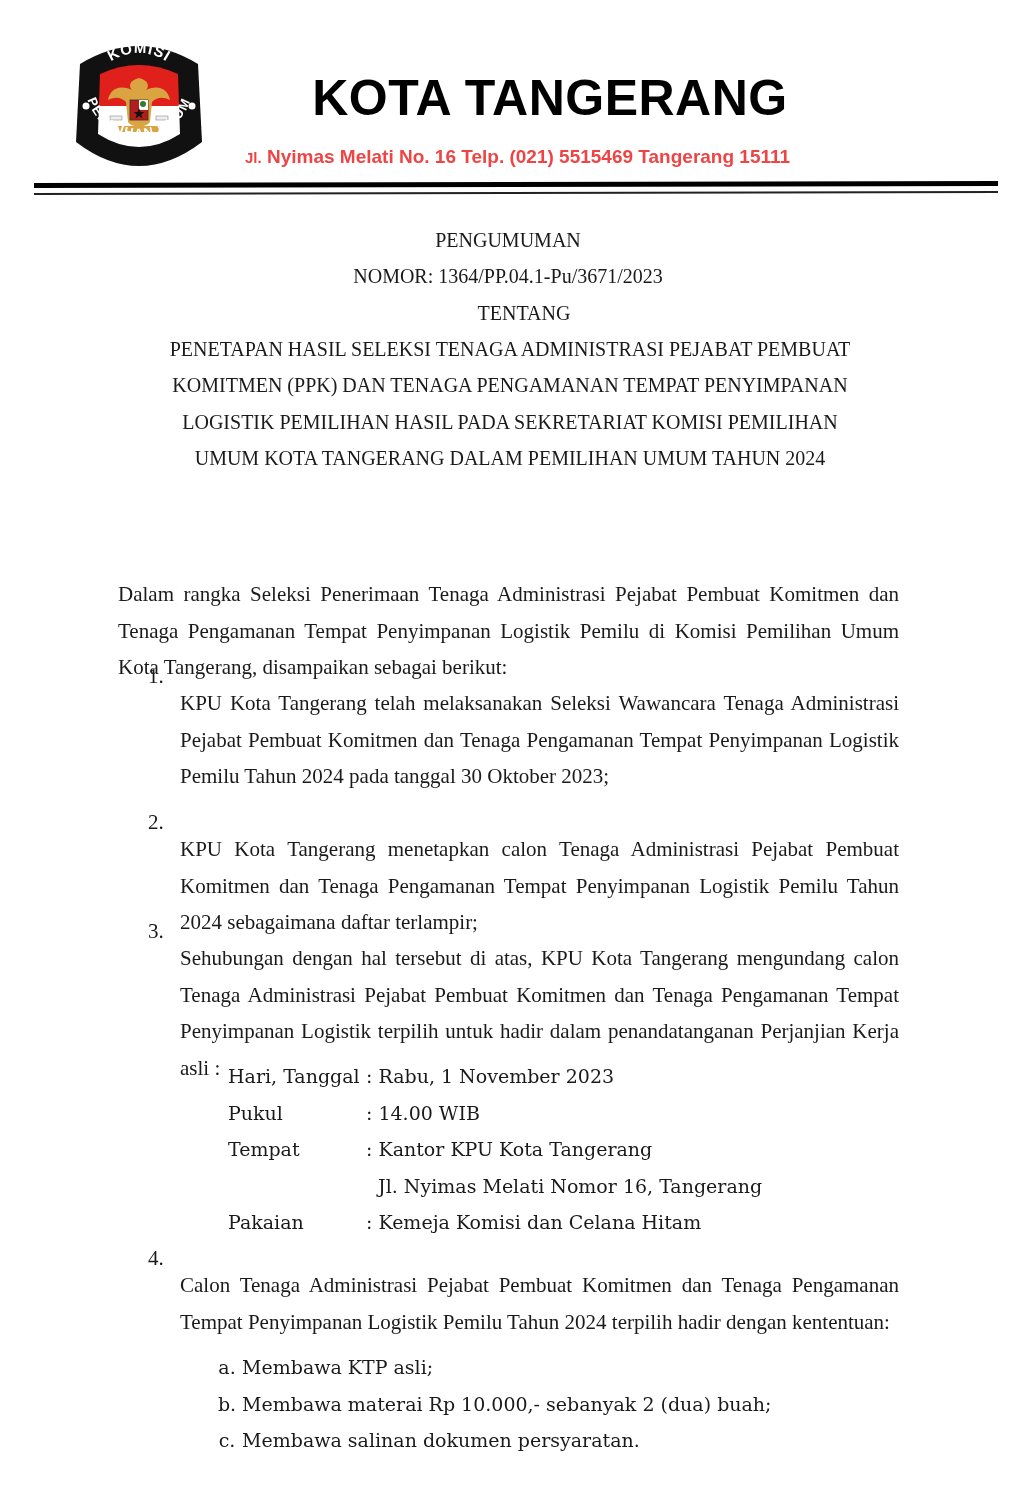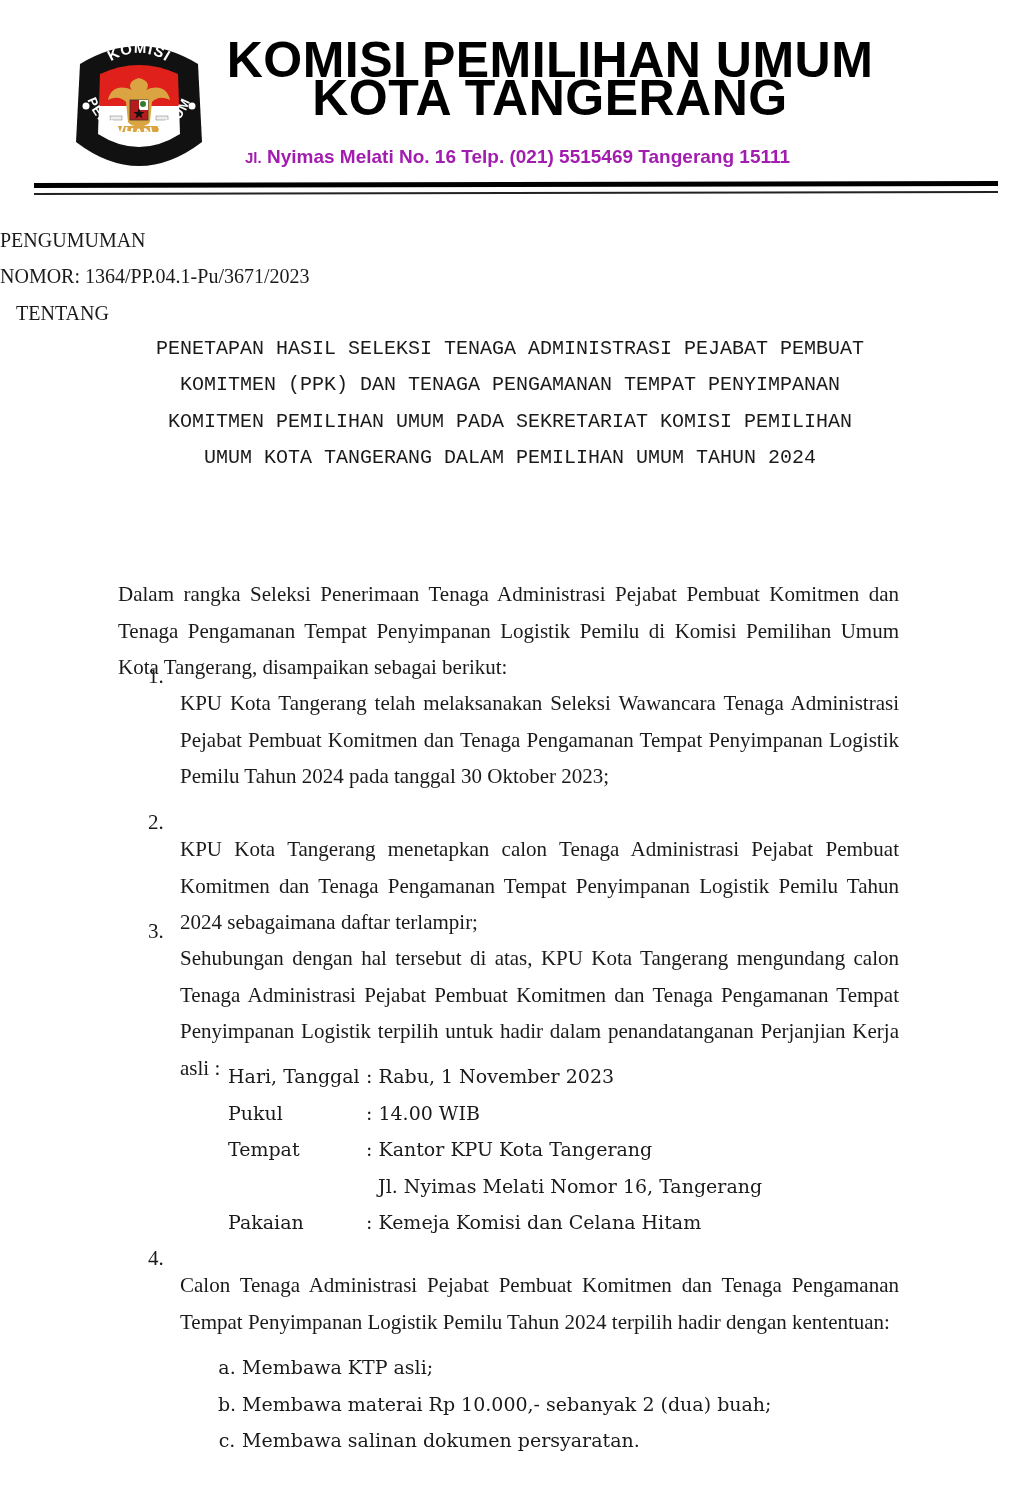--- a/index.html
+++ b/index.html
@@ -2,26 +2,26 @@
 <html><head>
   <meta charset="utf-8">
   <style>
     html, body { margin: 0; padding: 0; background: #ffffff; }
     body { width: 1016px; height: 1510px; position: relative; overflow: hidden; color: #111; }
     .letterhead { position: absolute; left: 0; top: 0; width: 1016px; height: 200px; }
     .logo { position: absolute; left: 70px; top: 34px; width: 138px; height: 142px; }
     .kop-title { position: absolute; left: 220px; width: 660px; text-align: center; font-family: "Liberation Sans", sans-serif; font-weight: bold; color: #000; }
     .kop-1 { top: 30px; font-size: 50px; letter-spacing: 0.5px; line-height: 60px; }
     .kop-2 { top: 68px; font-size: 50px; letter-spacing: 0.5px; line-height: 60px; }
-    .kop-addr { position: absolute; left: 245px; top: 146px; font-family: "Liberation Sans", sans-serif; font-weight: bold; font-size: 19px; color: #a21caf; white-space: nowrap; }
+    .kop-addr { position: absolute; left: 245px; top: 146px; font-family: "Liberation Sans", sans-serif; font-weight: bold; font-size: 19px; color: #ef4444; white-space: nowrap; }
     .kop-addr .jl { font-size: 15px; }
     .rule-thick { position: absolute; left: 34px; top: 182px; width: 964px; height: 5px; background: #000; transform: rotate(-0.12deg); }
     .rule-thin { position: absolute; left: 34px; top: 192px; width: 964px; height: 2px; background: #222; transform: rotate(-0.12deg); }
-    .center-line { position: absolute; left: 0; width: 1016px; text-align: left; font-family: "Liberation Serif", serif; font-size: 20px; line-height: 24px; color: #1a1a1a; }
-    .subject-line { position: absolute; left: 100px; width: 820px; text-align: center; font-family: Liberation Mono, monospace; font-size: 20px; line-height: 24px; color: #1a1a1a; white-space: nowrap; }
+    .center-line { position: absolute; left: 0; width: 1016px; text-align: center; font-family: "Liberation Serif", serif; font-size: 20px; line-height: 24px; color: #1a1a1a; }
+    .subject-line { position: absolute; left: 100px; width: 820px; text-align: center; font-family: Liberation Serif, serif; font-size: 20px; line-height: 24px; color: #1a1a1a; white-space: nowrap; }
 
     .para { position: absolute; font-family: "Liberation Serif", serif; font-size: 21px; line-height: 36.5px; color: #1a1a1a; text-align: justify; text-align-last: auto; margin-top: 27px; }
     .intro { left: 118px; top: 549px; width: 781px; }
     .list-num { position: absolute; left: 148px; font-family: "Liberation Serif", serif; font-size: 21px; line-height: 36.5px; color: #1a1a1a; }
     .item { left: 180px; width: 719px; }
     .i1 { top: 658px; }
     .i2 { top: 804px; }
     .i3 { top: 913px; }
     .i4 { top: 1240px; }
 
@@ -62,36 +62,35 @@
     <circle cx="16" cy="72" r="3.5" fill="#fff"></circle>
     <circle cx="122" cy="72" r="3.5" fill="#fff"></circle>
     <text font-family="Liberation Sans, sans-serif" font-weight="bold" font-size="15" fill="#fff" letter-spacing="1">
       <textPath href="#arcTop" startOffset="50%" text-anchor="middle">KOMISI</textPath>
     </text>
     <text font-family="Liberation Sans, sans-serif" font-weight="bold" font-size="13" fill="#fff" letter-spacing="1.5">
       <textPath href="#arcBot" startOffset="50%" text-anchor="middle">PEMILIHAN UMUM</textPath>
     </text>
   </svg>
 
-  <div class="kop-title kop-1">KOMISI PEMILIHAN UMUM</div>
   <div class="kop-title kop-2">KOTA TANGERANG</div>
   <div class="kop-addr">
     <span class="jl">Jl.</span>
     <span>Nyimas Melati No. 16 Telp. (021) 5515469 Tangerang 15111</span>
   </div>
   <div class="rule-thick"></div>
   <div class="rule-thin"></div>
 </div>
 
 <div class="center-line" style="top:228px;">PENGUMUMAN</div>
 <div class="center-line" style="top:264px;">NOMOR: 1364/PP.04.1-Pu/3671/2023</div>
 <div class="center-line" style="top:301px;padding-left:16px;">TENTANG</div>
 <div class="subject-line" style="top:337px;">PENETAPAN HASIL SELEKSI TENAGA ADMINISTRASI PEJABAT PEMBUAT</div>
 <div class="subject-line" style="top:373px;">KOMITMEN (PPK) DAN TENAGA PENGAMANAN TEMPAT PENYIMPANAN</div>
-<div class="subject-line" style="top:410px;">KOMITMEN PEMILIHAN UMUM PADA SEKRETARIAT KOMISI PEMILIHAN</div>
+<div class="subject-line" style="top:410px;">LOGISTIK PEMILIHAN HASIL PADA SEKRETARIAT KOMISI PEMILIHAN</div>
 <div class="subject-line" style="top:446px;">UMUM KOTA TANGERANG DALAM PEMILIHAN UMUM TAHUN 2024</div>
 
 <div class="para intro">Dalam rangka Seleksi Penerimaan Tenaga Administrasi Pejabat Pembuat Komitmen dan Tenaga Pengamanan Tempat Penyimpanan Logistik Pemilu di Komisi Pemilihan Umum Kota Tangerang, disampaikan sebagai berikut:</div>
 
 <div class="list-num" style="top:658px;">1.</div>
 <div class="para item i1">KPU Kota Tangerang telah melaksanakan Seleksi  Wawancara Tenaga Administrasi Pejabat Pembuat Komitmen dan Tenaga Pengamanan Tempat Penyimpanan Logistik Pemilu Tahun 2024 pada tanggal 30 Oktober 2023;</div>
 
 <div class="list-num" style="top:804px;">2.</div>
 <div class="para item i2">KPU Kota Tangerang menetapkan calon Tenaga Administrasi Pejabat Pembuat Komitmen dan Tenaga Pengamanan Tempat Penyimpanan Logistik Pemilu Tahun 2024 sebagaimana daftar terlampir;</div>
 

